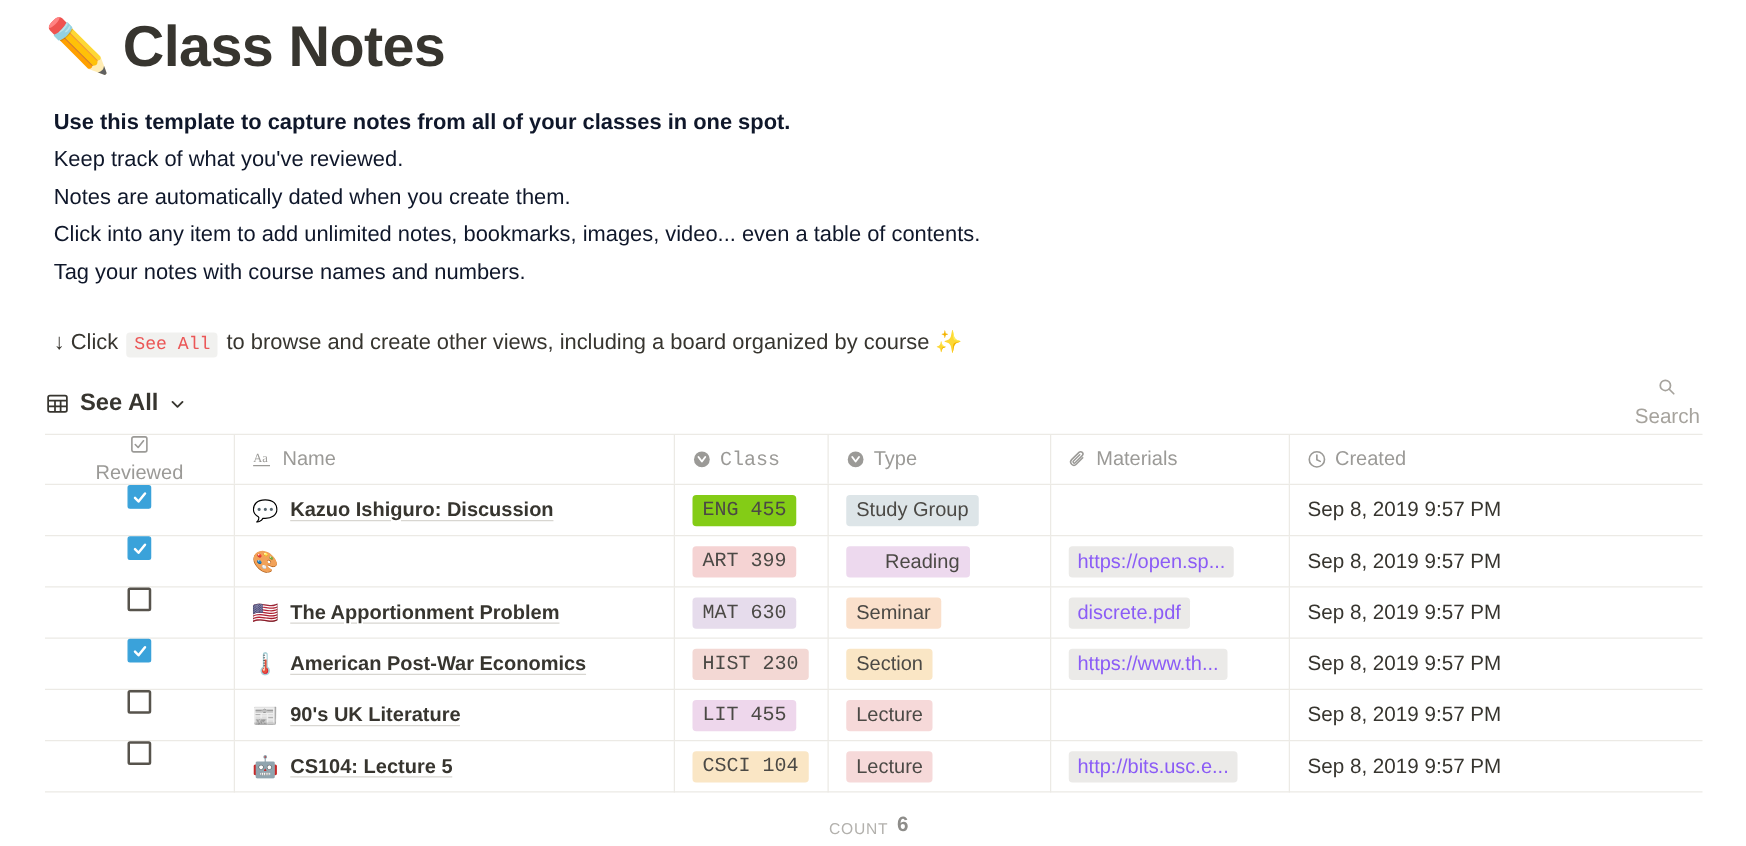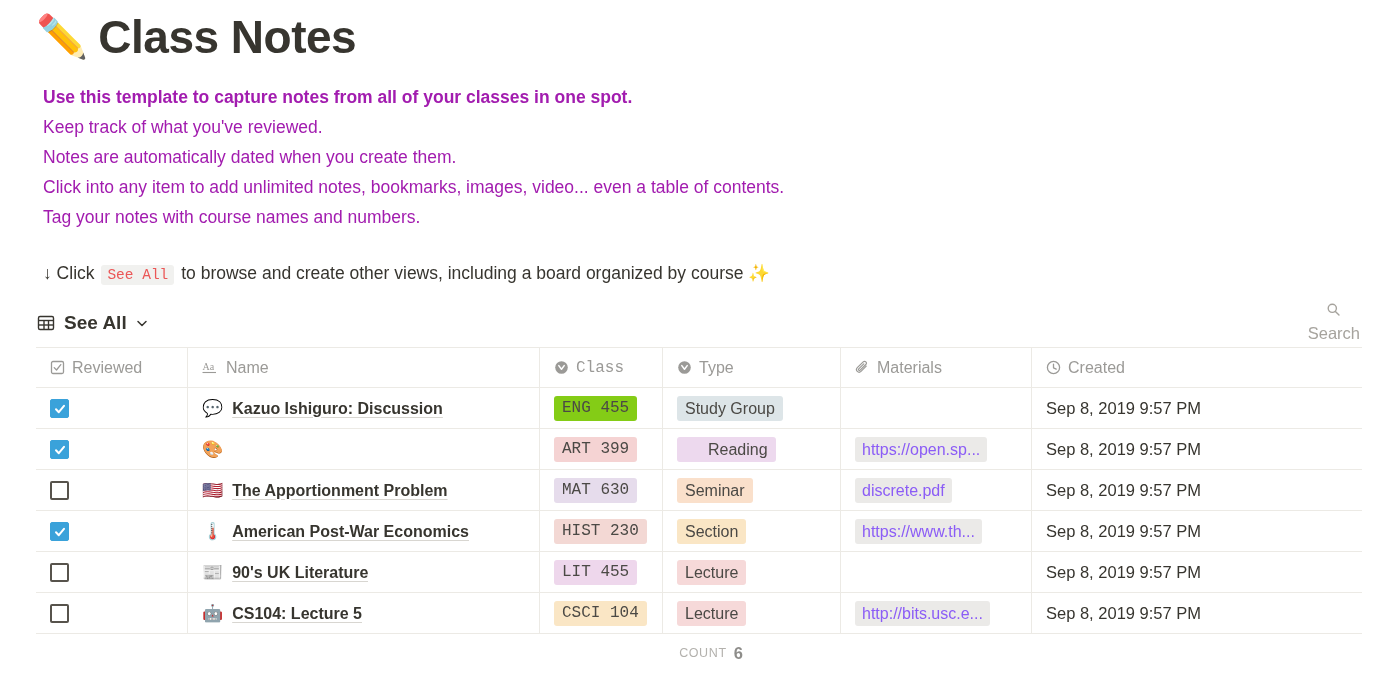--- a/index.html
+++ b/index.html
@@ -21,21 +21,21 @@
   .title-emoji { font-size: 42px; line-height: 1; }
   .title-text {
     font-size: 46px; font-weight: bold; letter-spacing: -0.5px;
     color: #37352f; line-height: 1.1;
   }
 
   
   .desc { position: absolute; left: 43px; top: 82px; width: 1000px; }
   .desc p {
     margin: 0 0 0 0; padding: 2px 0;
-    font-size: 17.5px; line-height: 26px; color: #a21caf;
+    font-size: 17.5px; line-height: 26px; color: #0f172a;
   }
   .desc p.bold { font-weight: bold; }
   .desc .spacer { height: 26px; }
   .callout { font-size: 17.5px; line-height: 26px; color: #37352f; padding-top: 2px; }
   .code-chip {
     font-family: "Liberation Mono", monospace;
     font-size: 14.5px;
     color: #eb5757;
     background: #f1f1ef;
     border-radius: 3px;
@@ -72,21 +72,21 @@
     height: 39px; color: #9b9a97; font-size: 16px;
     display: flex; align-items: center; gap: 7px;
   }
   .tcell {
     padding: 0 14px;
     display: flex; align-items: center;
     border-right: 1px solid #eceae5;
     min-width: 0;
   }
   .tcell:last-child { border-right: none; }
-  .c-rev  { width: 152px; }
+  .c-rev  { width: 152px; flex-direction: column; }
   .c-name { width: 352px; }
   .c-class{ width: 123px; font-family: Liberation Mono, monospace; }
   .c-type { width: 178px; }
   .c-mat  { width: 191px; }
   .c-date { width: 330px; }
 
   .tbody .trow { height: 41px; }
   .tbody .tcell { height: 41px; }
 
   
@@ -119,22 +119,22 @@
   .mat {
     display: inline-block; padding: 2px 7px; border-radius: 3px;
     background: #ebeae8; color: #8b5cf6; font-size: 16px; line-height: 21px;
     max-width: 100%; white-space: nowrap; overflow: hidden; text-overflow: ellipsis;
     cursor: pointer;
   }
   .date-text { font-size: 16.5px; color: #37352f; white-space: nowrap; }
 
   
   .countrow {
-    position: absolute; left: 48px; top: 636px; width: 1326px;
-    height: 34px; display: flex; align-items: center; justify-content: center;
+    position: absolute; left: 32px; top: 636px; width: 1326px;
+    height: 34px; display: flex; align-items: flex-end; justify-content: center;
     gap: 7px;
   }
   .count-label {
     font-size: 12.5px; color: #b3b1ad; letter-spacing: 0.6px;
     text-transform: uppercase;
   }
   .count-value { font-size: 16.5px; color: #8e8d8a; font-weight: 600; }
 
   svg { display: block; }
 </style>

